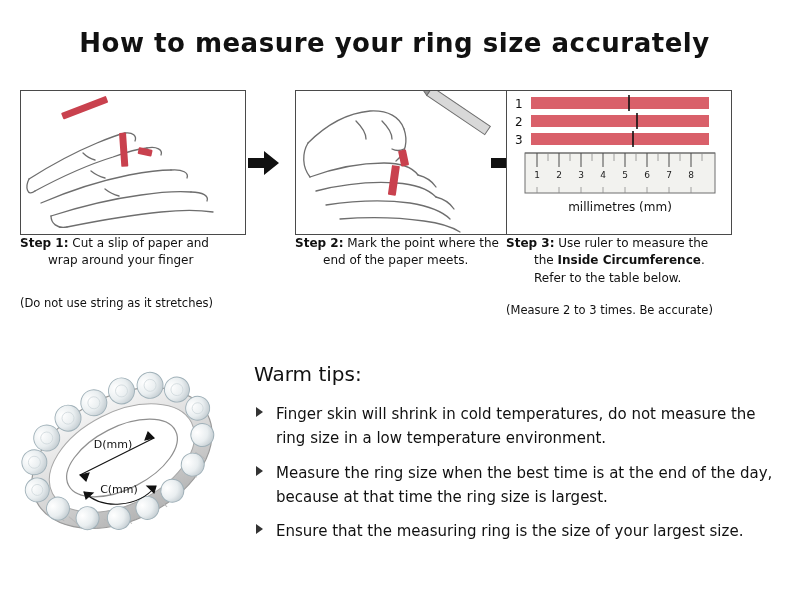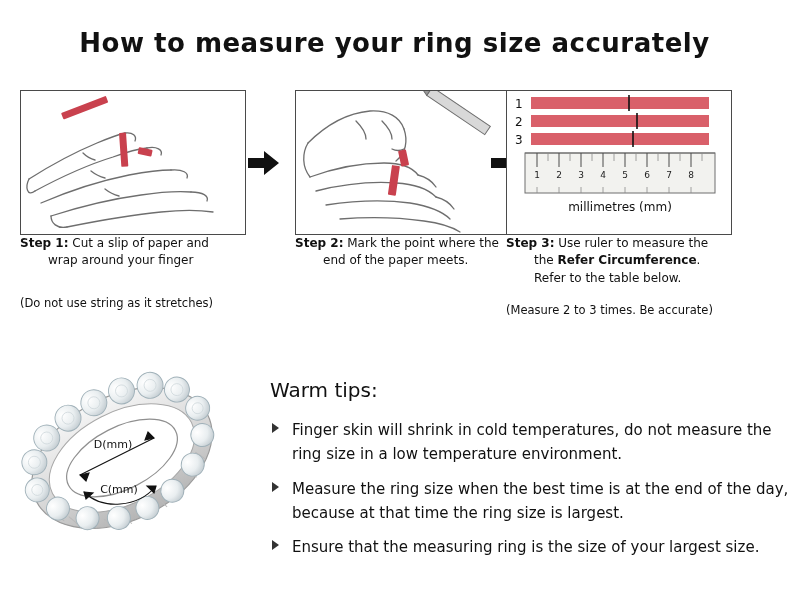--- a/index.html
+++ b/index.html
@@ -85,23 +85,22 @@
     font-size: 11.5px;
     color: #111111;
     font-family: "DejaVu Sans", sans-serif;
   }
   .note-3 { margin-top: 16px; }
 
   
   .tips {
     position: absolute;
     left: 254px;
-    top: 378px;
+    top: 362px;
     width: 520px;
-    margin-left: 16px;
   }
   .tips-heading {
     font-size: 20px;
     color: #111111;
     margin-bottom: 16px;
     font-family: "DejaVu Sans", sans-serif;
   }
   .tip {
     position: relative;
     padding-left: 22px;
@@ -293,21 +292,21 @@
               <line x1="184" y1="96" x2="184" y2="102"></line>
             </g>
           </g>
           <text x="113" y="120" text-anchor="middle" font-family="DejaVu Sans, sans-serif" font-size="12" fill="#111">millimetres (mm)</text>
         </svg>
       </div>
       <div class="caption">
         <b>Step 3:</b>
         <span>Use ruler to measure the</span><br>
         <span class="ind" style="padding-left:28px">
-          <span>the </span><b>Refer Circumference</b><span>.</span>
+          <span>the </span><b>Inside Circumference</b><span>.</span>
         </span><br>
         <span class="ind" style="padding-left:28px">Refer to the table below.</span>
       </div>
       <div class="note note-3">(Measure 2 to 3 times. Be accurate)</div>
     </div>
   </div>
 
   <div class="ring">
     <svg width="232" height="212" viewBox="0 0 232 212">
       <defs>

